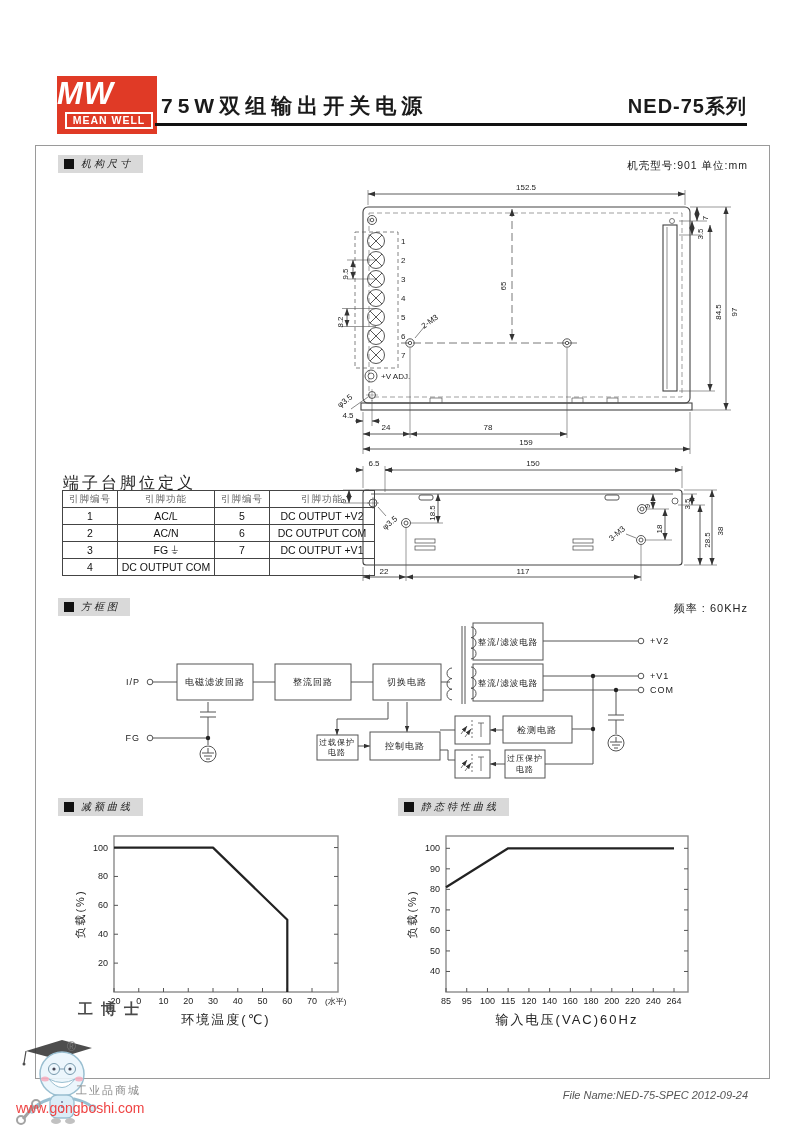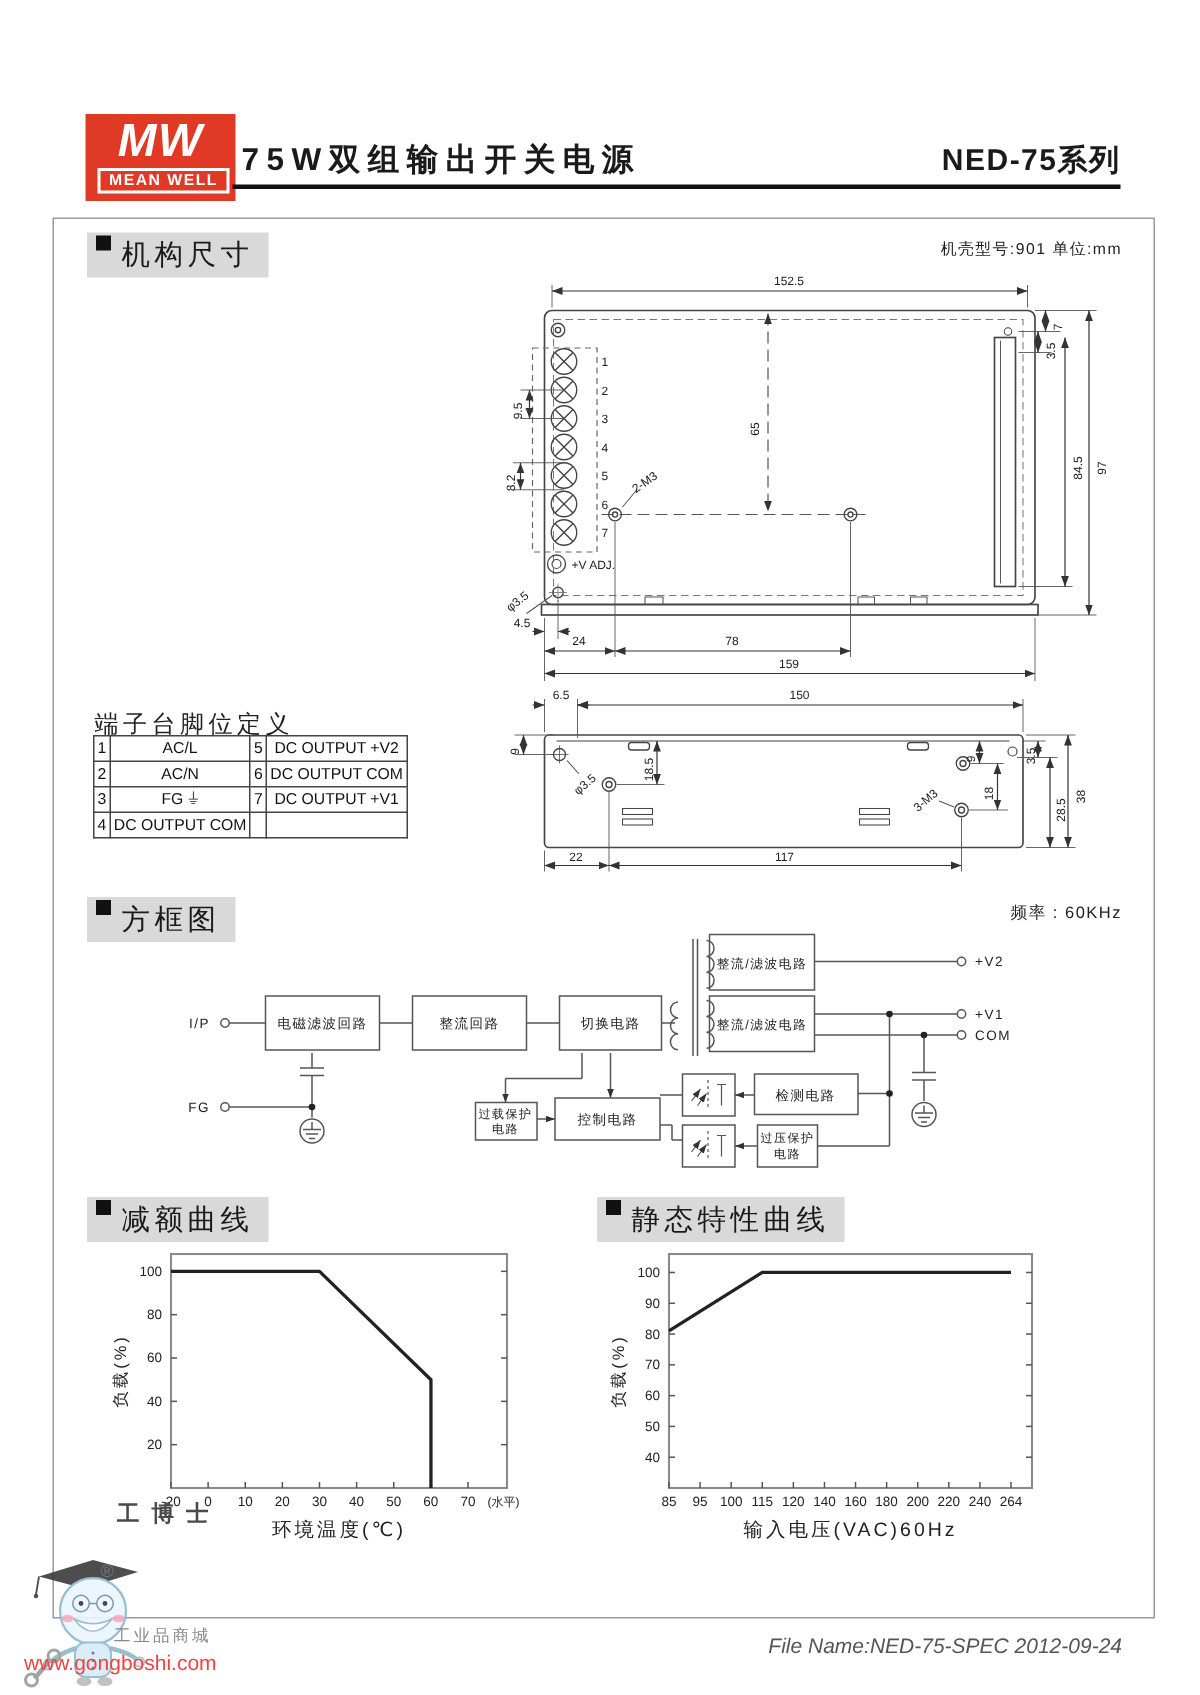--- a/index.html
+++ b/index.html
@@ -2,46 +2,46 @@
 <html><head>
 <meta charset="utf-8">
 <style>
   html,body{margin:0;padding:0;}
   body{width:800px;height:1130px;background:#fff;position:relative;
        font-family:"Liberation Sans","DejaVu Sans",sans-serif;color:#1a1a1a;overflow:hidden;}
   .abs{position:absolute;}
   .frame{left:35px;top:145px;width:733px;height:932px;border:1px solid #9a9a9a;}
   
   .logo{left:57px;top:76px;width:100px;height:58px;background:#e03a26;display:flex;flex-direction:column;justify-content:flex-start;}
-  .logo .mw{color:#fff;font-weight:bold;font-style:italic;font-size:31px;text-align:center;line-height:36px;letter-spacing:1px;}
+  .logo .mw{color:#fff;font-weight:bold;font-style:italic;font-size:31px;line-height:36px;letter-spacing:1px;}
   .logo .mwsub{margin:0 4px 4px 8px;border:2px solid #fff;color:#fff;font-size:10.5px;font-weight:bold;text-align:center;letter-spacing:1px;line-height:13px;}
   .title{left:161px;top:92px;font-size:21px;font-weight:bold;letter-spacing:5px;white-space:nowrap;}
   .series{top:93px;right:53px;font-size:20px;font-weight:bold;letter-spacing:1px;}
   .underline{left:155px;top:123px;width:592px;height:3px;background:#111;}
   
-  .sec{background:#d9d9d9;padding:2px 10px 2px 6px;font-size:19px;letter-spacing:3px;display:inline-flex;align-items:flex-start;gap:7px;white-space:nowrap;}
+  .sec{background:#d9d9d9;padding:2px 10px 2px 6px;font-size:10px;letter-spacing:3px;display:inline-flex;align-items:center;gap:7px;white-space:nowrap;font-style:italic;}
   .sec .sq{width:10px;height:10px;background:#111;display:inline-block;flex:none;}
   .note{font-size:10.5px;color:#222;letter-spacing:1px;white-space:nowrap;}
   
   .tbl-title{font-size:16px;letter-spacing:3px;color:#222;}
   table.pins{border-collapse:collapse;}
   table.pins td,table.pins th{border:1px solid #444;text-align:center;padding:0 2px;height:16px;}
   table.pins th{font-size:9.5px;color:#666;font-weight:normal;letter-spacing:1px;}
   table.pins td{font-size:10.5px;color:#111;}
   .c1{width:50px}.c2{width:92px}.c3{width:50px}.c4{width:100px}
   
   svg text{fill:#222;}
   .dimt{font-size:8px;}
   .blkt{font-size:9px;letter-spacing:1px;}
   
   .brand{left:78px;top:1056px;font-size:15px;font-weight:bold;color:#4a4a4a;letter-spacing:8px;font-family:"DejaVu Serif","Liberation Serif",serif;}
   .reg{left:67px;top:1040px;font-size:12px;color:#777;}
   .mall{left:76px;top:1083px;font-size:11px;color:#8a8a8a;letter-spacing:2px;}
   .url{left:16px;top:1100px;font-size:14px;color:#ef4444;}
-  .filenote{right:52px;top:1089px;font-size:14px;font-style:italic;color:#555;}
+  .filenote{right:52px;top:1089px;font-size:11px;font-style:italic;color:#555;}
 </style>
 </head>
 <body>
 
 <div class="abs logo">
   <div class="mw">MW</div>
   <div class="mwsub">MEAN WELL</div>
 </div>
 <div class="abs title">75W双组输出开关电源</div>
 <div class="abs series">NED-75系列</div>
@@ -185,20 +185,26 @@
     <text class="dimt" x="13" y="240" text-anchor="middle">4.5</text>
     <text class="dimt" x="51" y="252" text-anchor="middle">24</text>
     <text class="dimt" x="153" y="252" text-anchor="middle">78</text>
     <text class="dimt" x="191" y="267" text-anchor="middle">159</text>
   </g>
 </svg>
 
 <div class="abs tbl-title" style="left:63px;top:473px;">端子台脚位定义</div>
 <table class="pins abs" style="left:62px;top:490px;">
   <tbody>
+      <tr>
+    <th class="c1">引脚编号</th>
+    <th class="c2">引脚功能</th>
+    <th class="c3">引脚编号</th>
+    <th class="c4">引脚功能</th>
+  </tr>
   <tr>
     <td>1</td>
     <td>AC/L</td>
     <td>5</td>
     <td>DC OUTPUT +V2</td>
   </tr>
   <tr>
     <td>2</td>
     <td>AC/N</td>
     <td>6</td>

